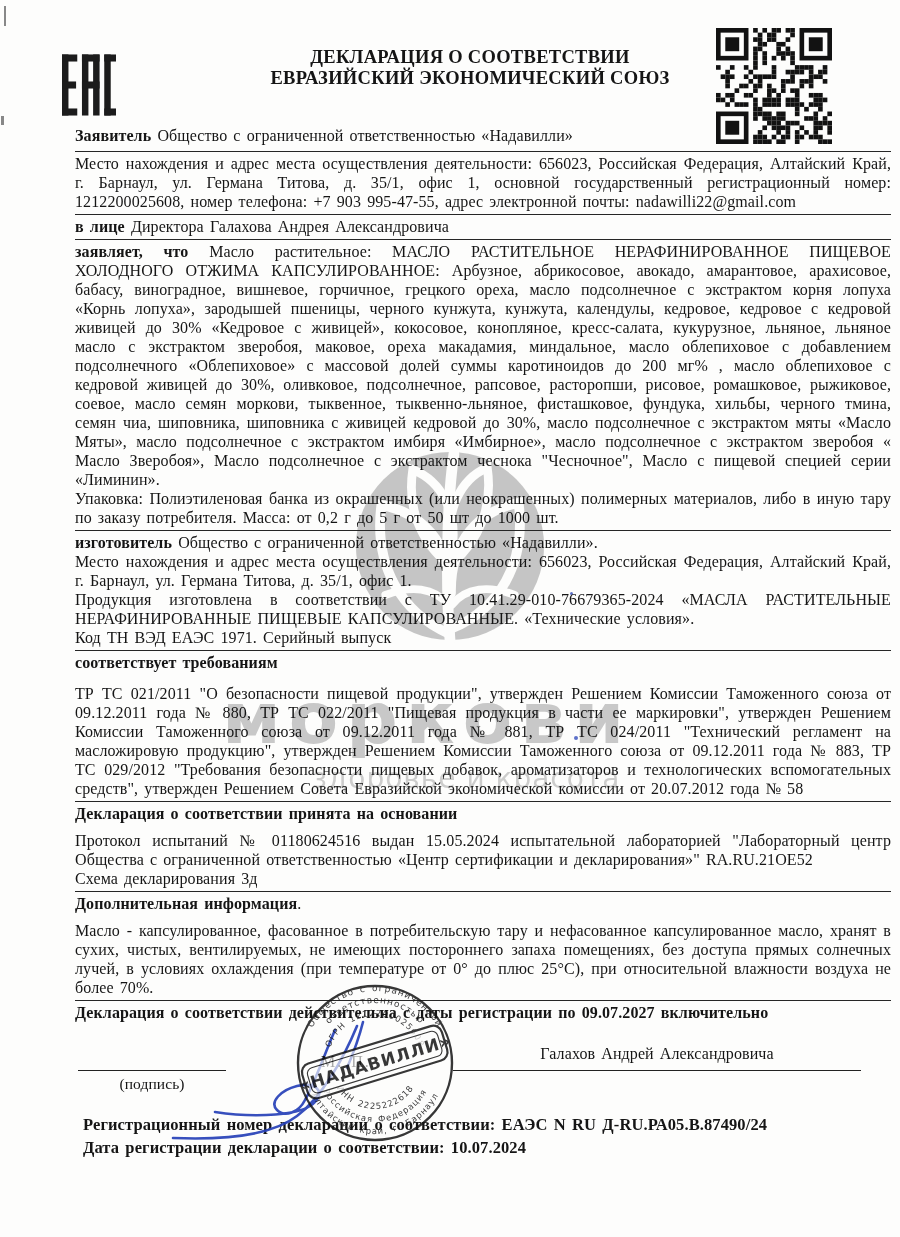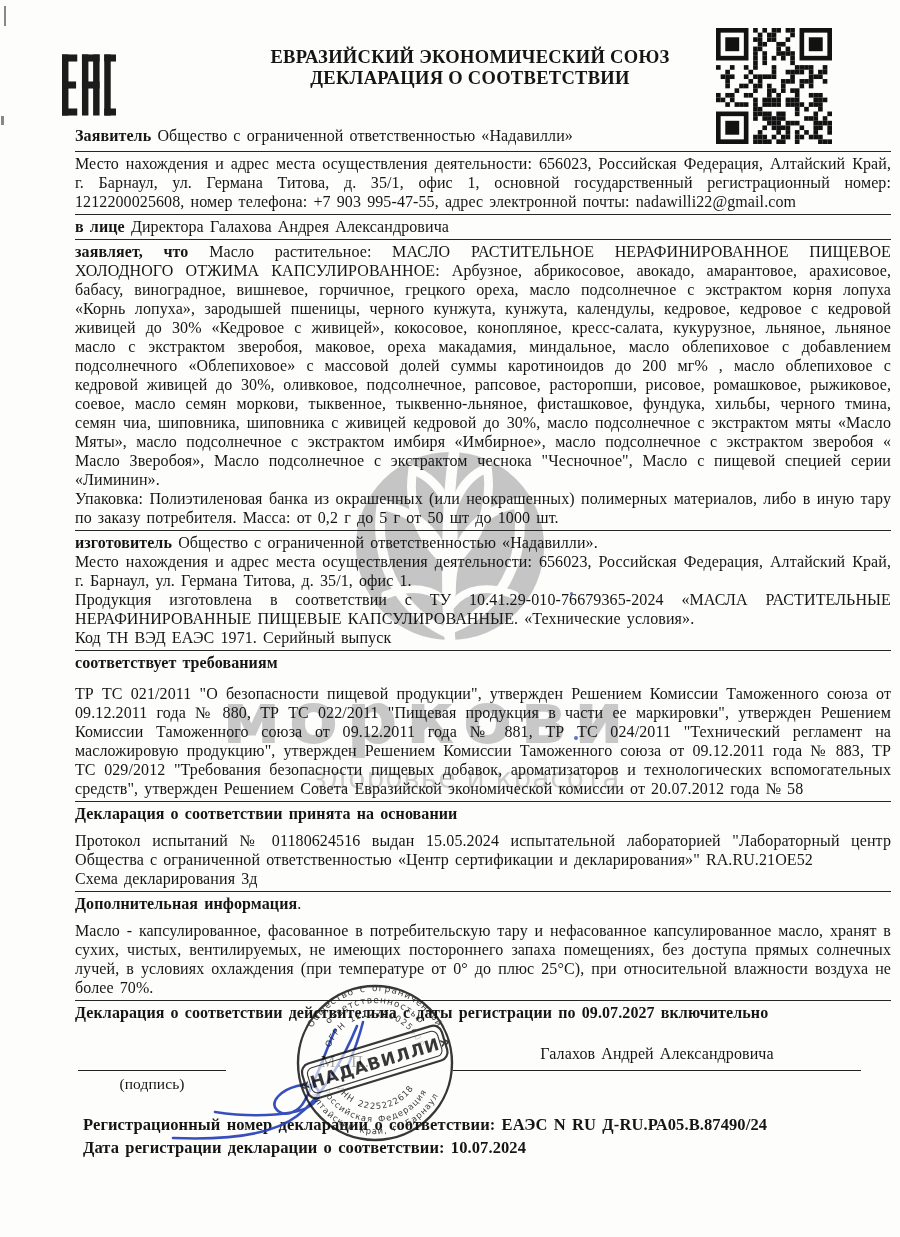--- a/index.html
+++ b/index.html
@@ -76,22 +76,22 @@
         <rect x="53" y="0" width="11" height="104"></rect>
       <rect x="34" y="0" width="30" height="12"></rect>
         <rect x="34" y="46" width="30" height="12"></rect>
       <rect x="72" y="0" width="11" height="104"></rect>
         <rect x="72" y="0" width="20" height="12"></rect>
       <rect x="72" y="92" width="20" height="12"></rect>
     </g>
   </svg>
 
   <div class="doc-title">
+    <div>ДЕКЛАРАЦИЯ О СООТВЕТСТВИИ</div>
     <div>ЕВРАЗИЙСКИЙ ЭКОНОМИЧЕСКИЙ СОЮЗ</div>
-    <div>ДЕКЛАРАЦИЯ О СООТВЕТСТВИИ</div>
   </div>
 
   <svg class="qr" id="qr-svg" viewBox="0 0 116 116" xmlns="http://www.w3.org/2000/svg">
       <rect x="37.12" y="0.00" width="4.64" height="4.64" fill="#121212"></rect>
       <rect x="46.40" y="0.00" width="4.64" height="4.64" fill="#121212"></rect>
       <rect x="55.68" y="0.00" width="4.64" height="4.64" fill="#121212"></rect>
       <rect x="60.32" y="0.00" width="4.64" height="4.64" fill="#121212"></rect>
       <rect x="69.60" y="0.00" width="4.64" height="4.64" fill="#121212"></rect>
       <rect x="74.24" y="0.00" width="4.64" height="4.64" fill="#121212"></rect>
       <rect x="41.76" y="4.64" width="4.64" height="4.64" fill="#121212"></rect>

